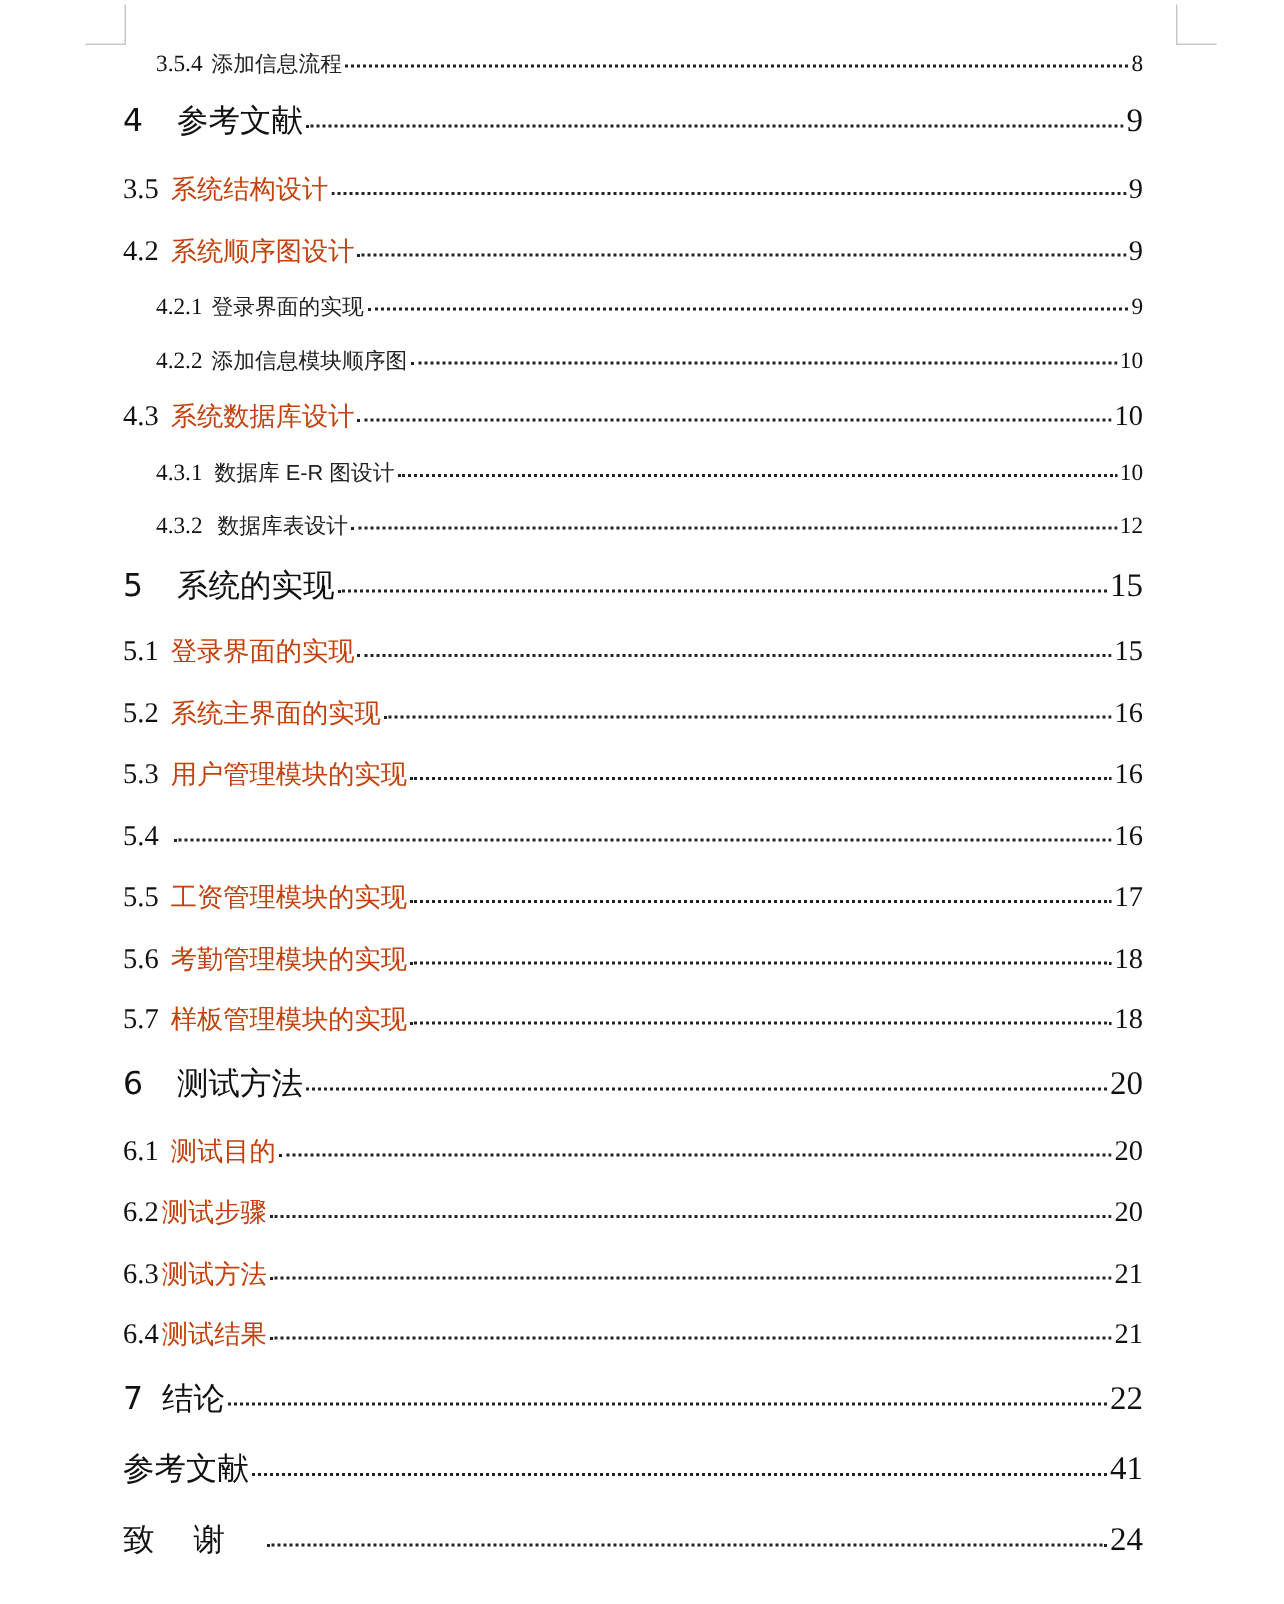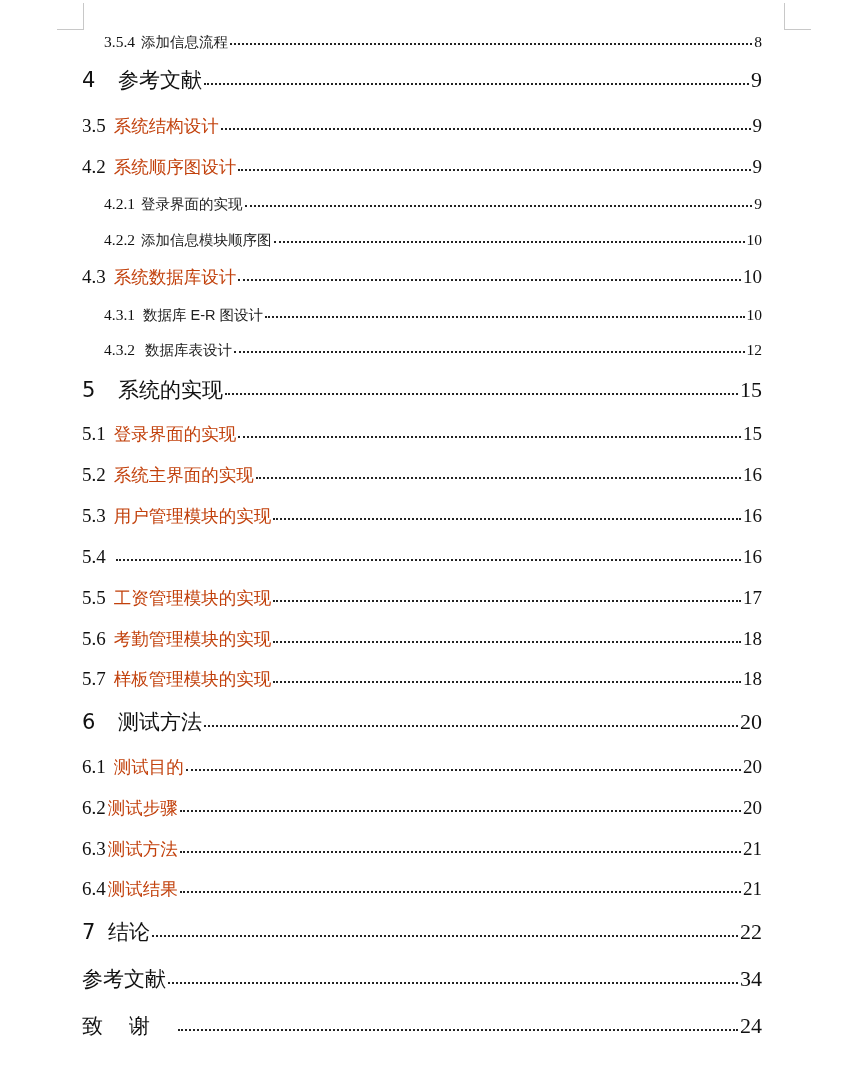--- a/index.html
+++ b/index.html
@@ -275,21 +275,21 @@
   <div class="toc-row lvl1 compact" style="top:918px">
     <span class="num">7</span>
     <span class="title">结论</span>
     <span class="leader"></span>
     <span class="page">22</span>
   </div>
 
   <div class="toc-row lvlx" style="top:965px">
     <span class="title">参考文献</span>
     <span class="leader"></span>
-    <span class="page">34</span>
+    <span class="page">41</span>
   </div>
 
   <div class="toc-row lvlx" style="top:1012px">
     <span class="title spaced">致谢</span>
     <span class="leader"></span>
     <span class="page">24</span>
   </div>
 
 </div>
 

